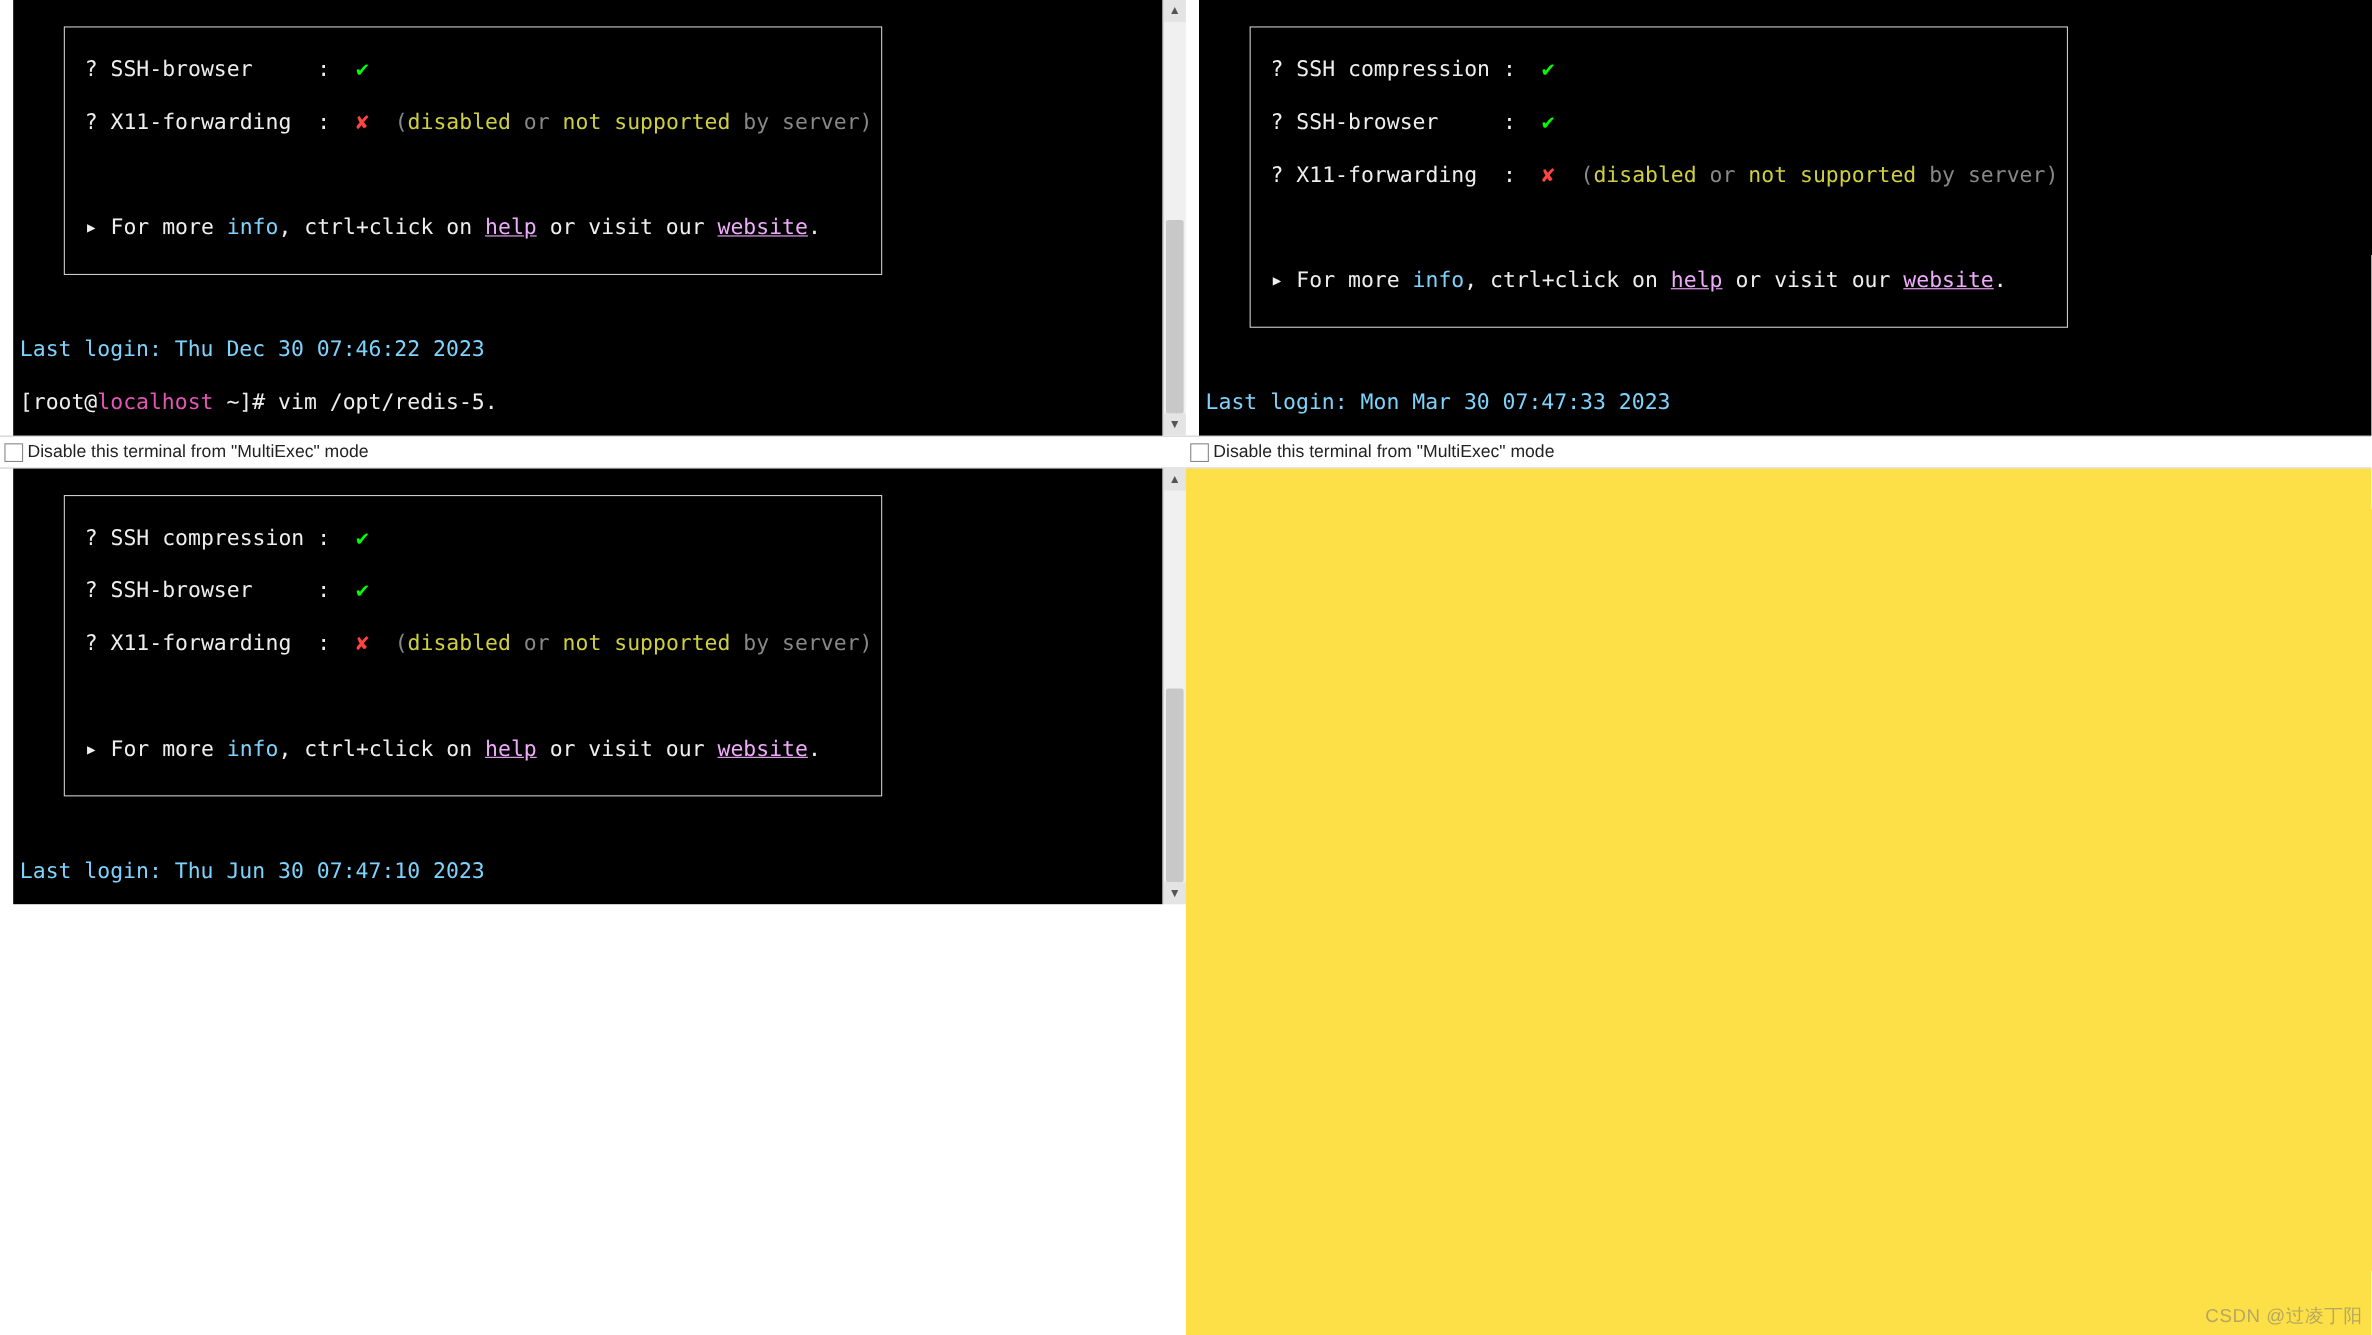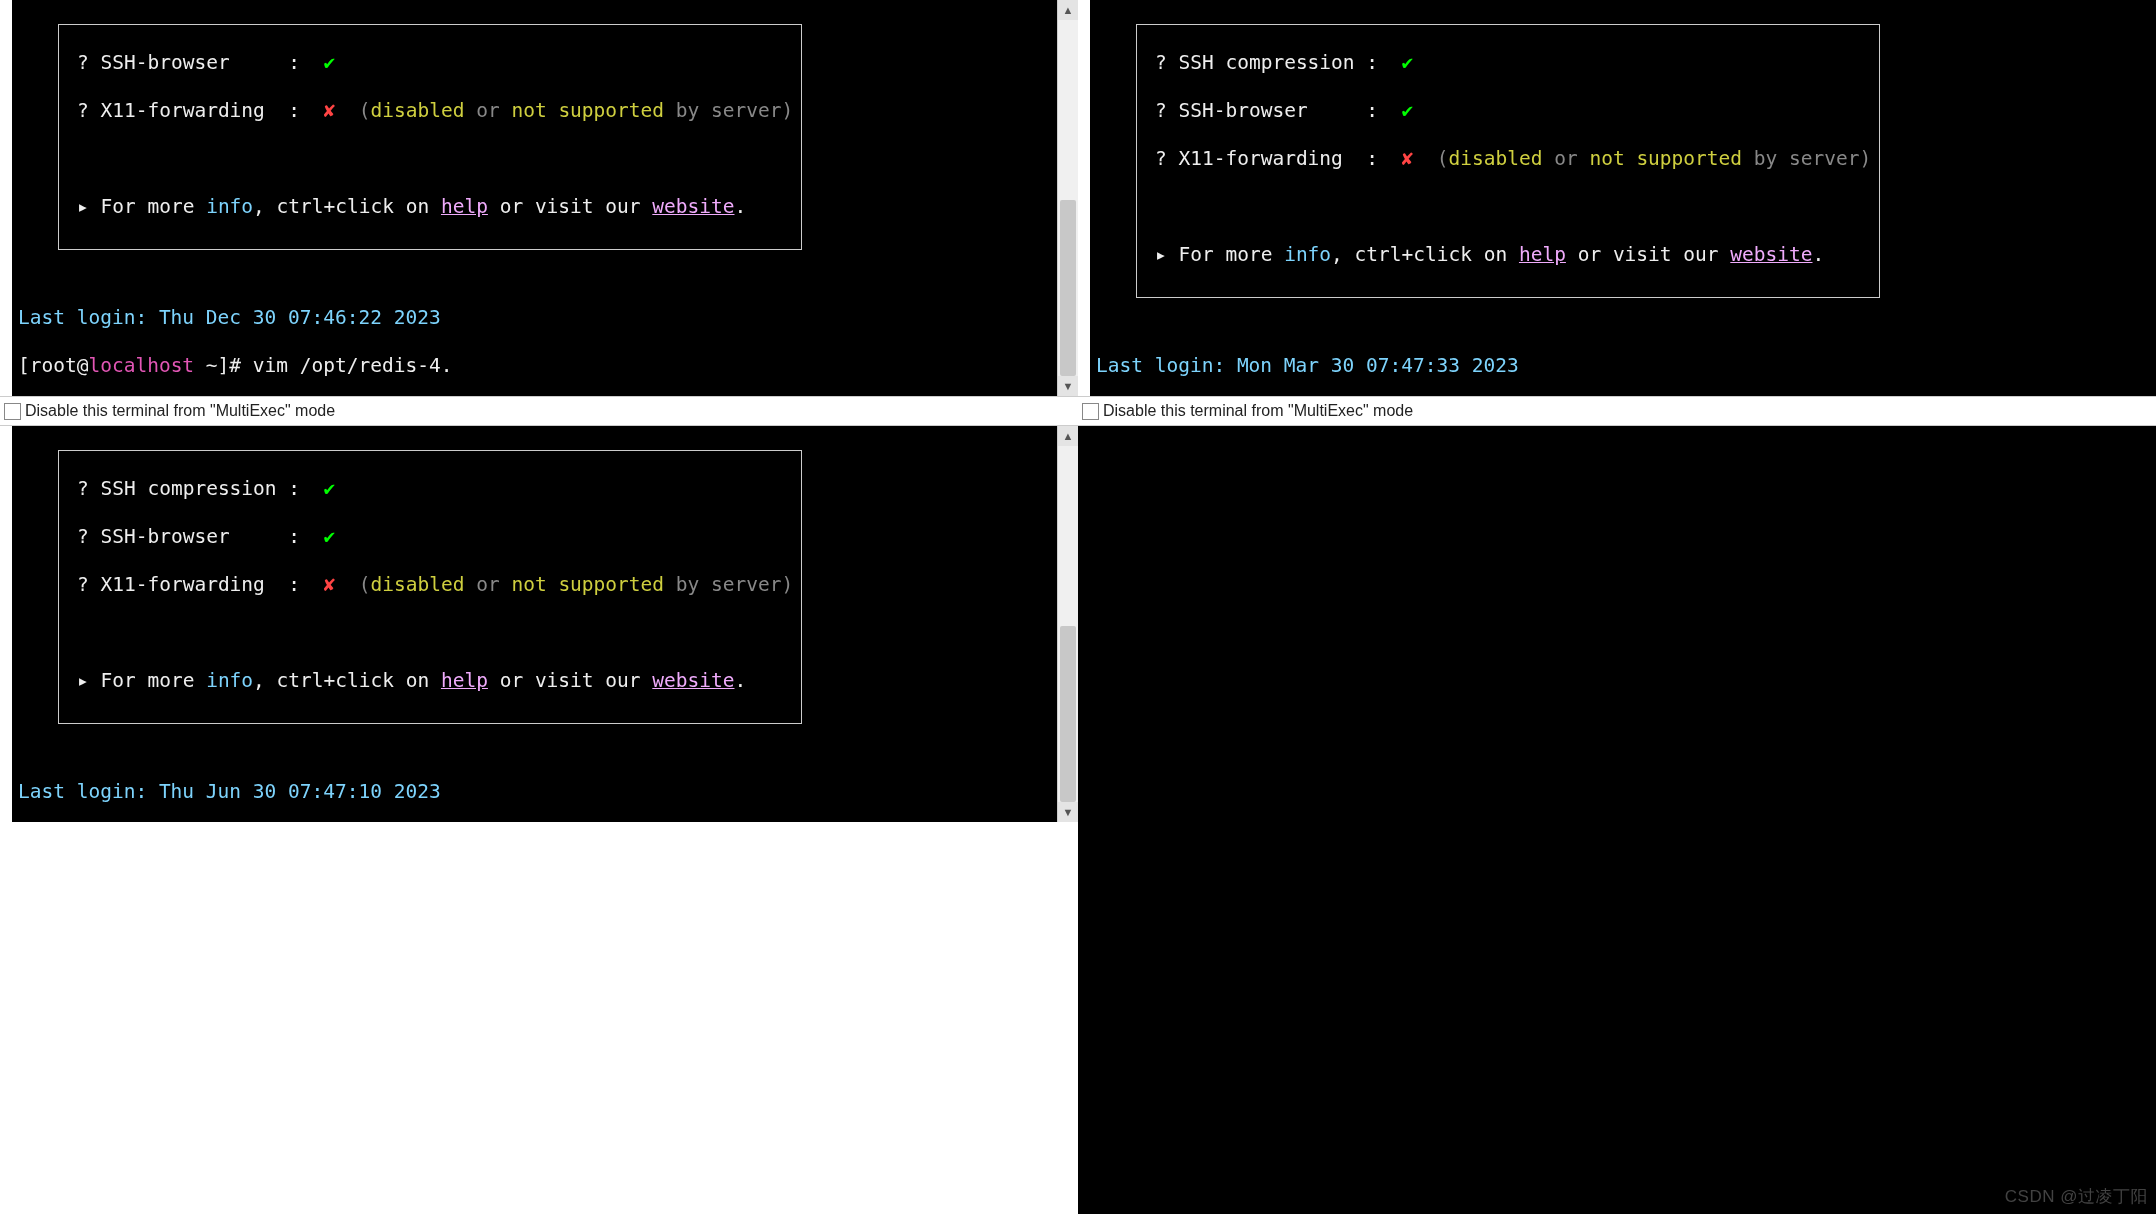--- a/index.html
+++ b/index.html
@@ -16,41 +16,41 @@
   .chk{width:15px;height:15px;border:1px solid #888;margin-right:4px;background:#fff;}
   .motd-box{border:1px solid #ccc;margin:0 0 8px 40px;padding:2px 8px 6px 18px;display:inline-block;min-width:560px;}
   .g{color:#0f0;}
   .r{color:#f44;}
   .gr{color:#888;}
   .cy{color:#7dd3fc;}
   .mg{color:#e256b5;}
   .yl{color:#cfcf3f;}
   .cyl{color:#f0abfc;text-decoration:underline;}
   @keyframes bl{50%{opacity:.25}}
-  .empty{background:#000000;text-decoration:underline;}
+  .empty{background:#fde047;text-decoration:underline;}
   .watermark{position:absolute;right:8px;bottom:6px;font-size:17px;color:rgba(120,120,120,.55);font-family:sans-serif;letter-spacing:.5px;}
   .term .row{display:block;}
 </style>
 </head>
 <body>
 
 <div class="grid">
 
   <div class="pane" style="grid-column:1;grid-row:1;height:396px;">
     <div class="term-wrap">
       <div class="term">
 <div class="motd-box">
 <span class="row"><span>? SSH-browser     :</span>  <span class="g">✔</span></span>
 <span class="row"><span>? X11-forwarding  :</span>  <span class="r">✘</span><span class="gr">  (</span><span class="yl">disabled</span><span class="gr"> or </span><span class="yl">not supported</span><span class="gr"> by server)</span></span>
 <span class="row">&nbsp;</span>
 <span class="row"><span>▸ For more </span><span class="cy">info</span><span>, ctrl+click on </span><span class="cyl">help</span><span> or visit our </span><span class="cyl">website</span><span>.</span></span>
 </div>
 <span class="row">&nbsp;</span>
 <span class="row"><span class="cy">Last login: Thu Dec 30 07:46:22 2023</span></span>
-<span class="row"><span>[root@</span><span class="mg">localhost</span><span> ~]#</span><span> vim /opt/redis-4.</span></span>
+<span class="row"><span>[root@</span><span class="mg">localhost</span><span> ~]#</span><span> vim /opt/redis-5.</span></span>
 
 
 
 
 
 
 
 
 
 

